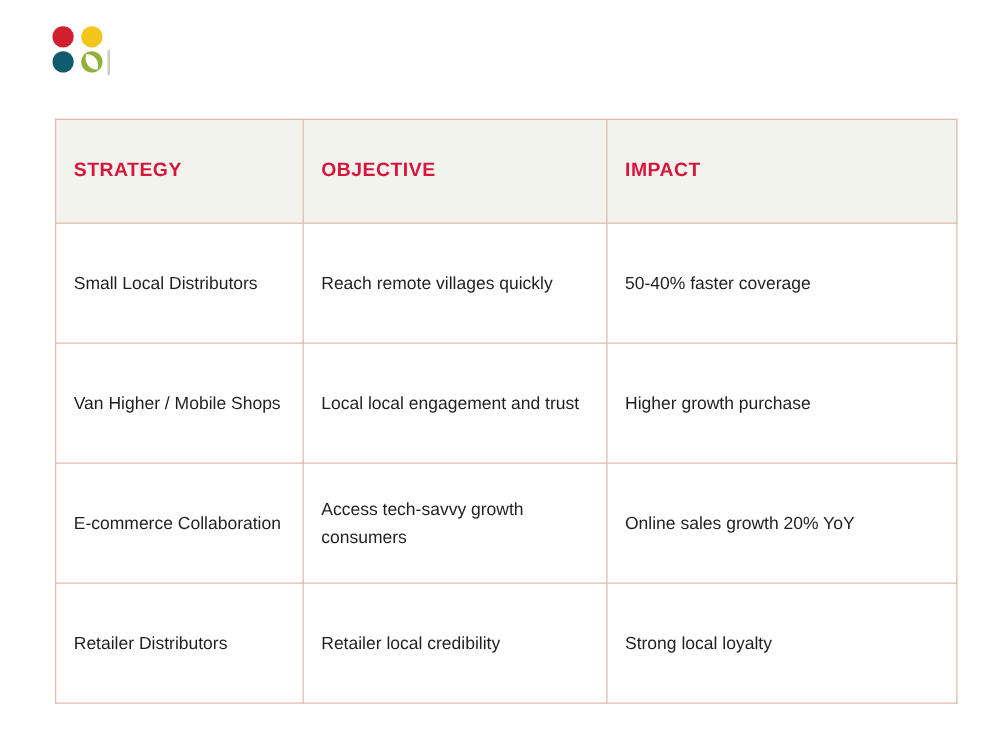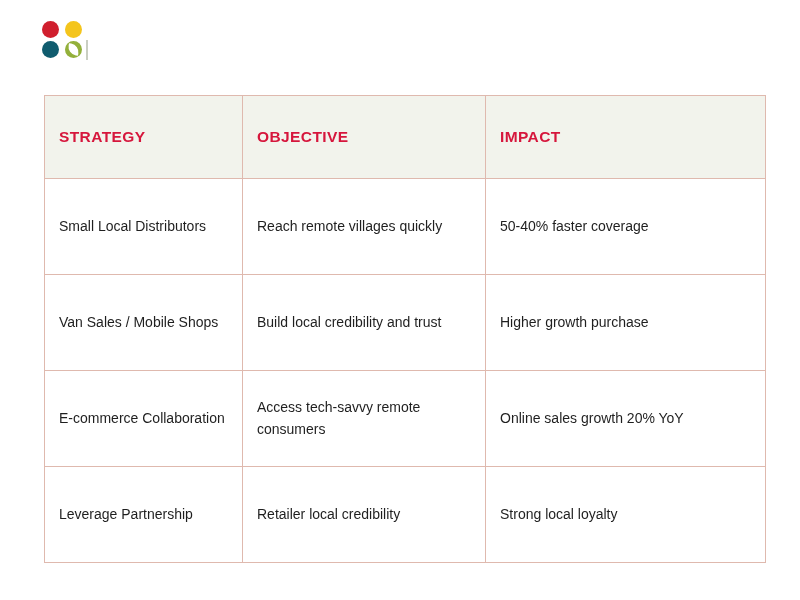--- a/index.html
+++ b/index.html
@@ -127,31 +127,31 @@
           <th>IMPACT</th>
         </tr>
       </thead>
       <tbody>
         <tr>
           <td>Small Local Distributors</td>
           <td>Reach remote villages quickly</td>
           <td>50-40% faster coverage</td>
         </tr>
         <tr>
-          <td>Van Sales / Mobile Shops</td>
-          <td>Build local credibility and trust</td>
+          <td>Van Higher / Mobile Shops</td>
+          <td>Local local engagement and trust</td>
           <td>Higher growth purchase</td>
         </tr>
         <tr>
           <td>E-commerce Collaboration</td>
-          <td>Access tech-savvy remote consumers</td>
+          <td>Access tech-savvy growth consumers</td>
           <td>Online sales growth 20% YoY</td>
         </tr>
         <tr>
-          <td>Leverage Partnership</td>
+          <td>Retailer Distributors</td>
           <td>Retailer local credibility</td>
           <td>Strong local loyalty</td>
         </tr>
       </tbody>
     </table>
   </div>
 
 </div>
 
 </body></html>

